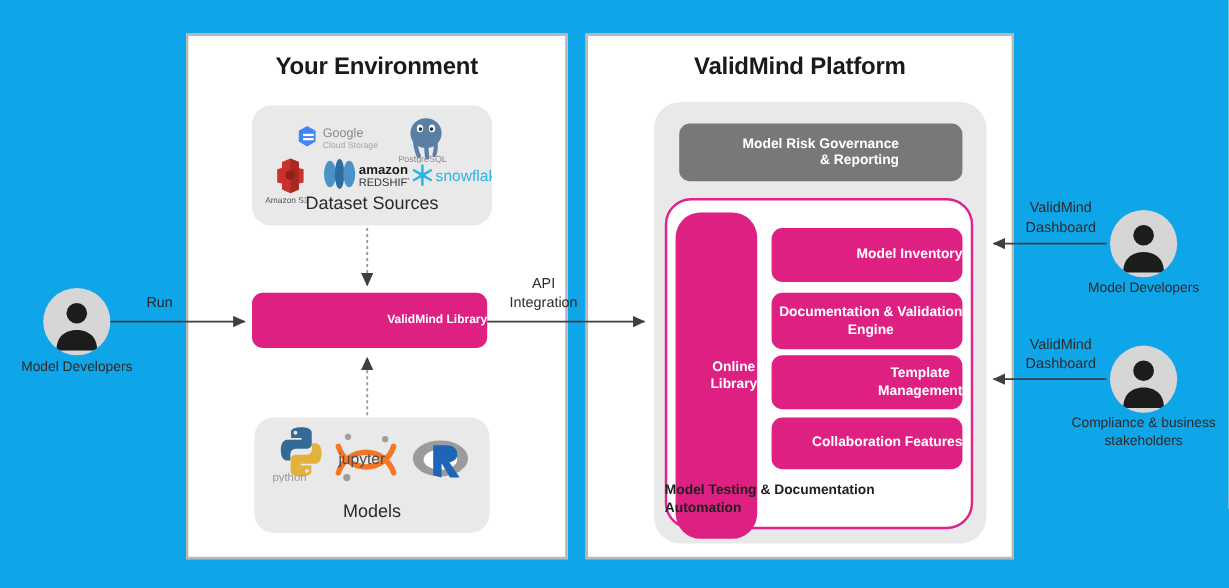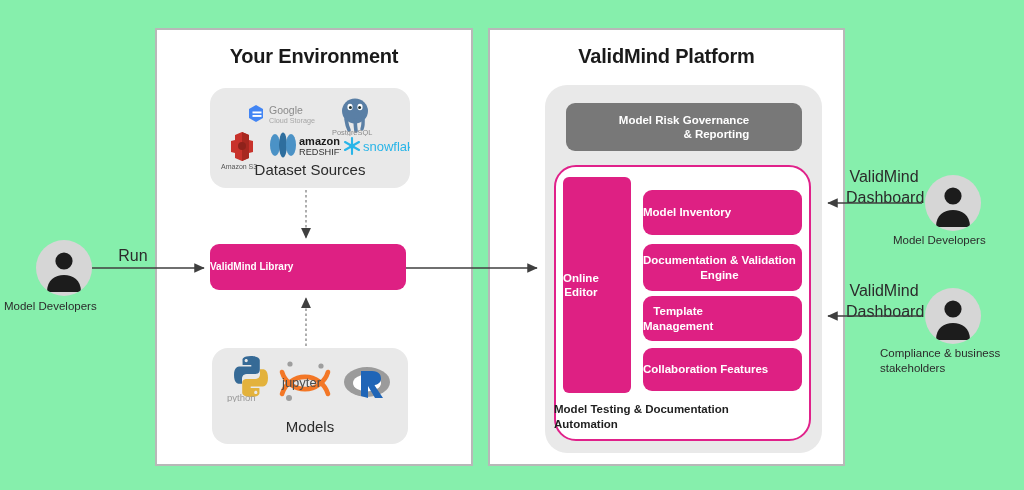--- a/index.html
+++ b/index.html
@@ -7,21 +7,21 @@
     padding: 0;
     background: #ffffff;
   }
   body {
     font-family: "Liberation Sans", sans-serif;
   }
   #canvas {
     position: relative;
     width: 1024px;
     height: 490px;
-    background: #86efac;
+    background: #0ea5e9;
     overflow: hidden;
   }
   .abs { position: absolute; }
 
   
   .panel {
     border: 2px solid #b8b8b8;
     background: #ffffff;
     box-sizing: border-box;
   }
@@ -47,21 +47,21 @@
   }
 
   
   .pink-box {
     background: #DE2083;
     border-radius: 9px;
     color: #ffffff;
     font-weight: bold;
     display: flex;
     align-items: center;
-    justify-content: flex-start;
+    justify-content: flex-end;
     text-align: center;
     box-sizing: border-box;
     line-height: 1.22;
   }
   .grey-box {
     background: #787878;
     border-radius: 9px;
     color: #ffffff;
     font-weight: bold;
     display: flex;
@@ -90,24 +90,25 @@
     border-radius: 50%;
     background: #d6d6d6;
     display: flex;
     align-items: flex-end;
     justify-content: center;
     overflow: hidden;
   }
   .person-label {
     font-size: 11.5px;
     color: #2b2b2b;
+    text-align: center;
     line-height: 1.3;
   }
   .edge-label {
-    font-size: 16px;
+    font-size: 12px;
     color: #2b2b2b;
     text-align: center;
     line-height: 1.32;
   }
 
   
   #wires {
     position: absolute;
     left: 0; top: 0;
     width: 1024px; height: 490px;
@@ -227,24 +228,24 @@
 
   <div class="abs grey-box" style="left:566px; top:103px; width:236px; height:48px;">
     <span>
       <span>Model Risk Governance</span><br>
       <span>&amp; Reporting</span>
     </span>
   </div>
 
   <div class="abs pink-outline" style="left:554px; top:165px; width:257px; height:276px;"></div>
 
-  <div class="abs pink-box" style="left:563px; top:177px; width:68px; height:216px; font-size:11.5px; border-radius:6px;">
+  <div class="abs pink-box" style="left:563px; top:177px; width:68px; height:272px; font-size:11.5px; border-radius:21px;">
     <span>
       <span>Online</span><br>
-      <span>Editor</span>
+      <span>Library</span>
     </span>
   </div>
 
   <div class="abs pink-box" style="left:643px; top:190px; width:159px; height:45px; font-size:11.5px;">
     <span>Model Inventory</span>
   </div>
 
   <div class="abs pink-box" style="left:643px; top:244px; width:159px; height:47px; font-size:11.5px;">
     <span>
       <span>Documentation &amp; Validation</span><br>
@@ -297,20 +298,24 @@
   </div>
   <div class="abs person-label" style="left:880px; top:346px; width:146px;">
     <span>Compliance &amp; business</span><br>
     <span>stakeholders</span>
   </div>
   <div class="abs edge-label" style="left:846px; top:280px; width:76px;">
     <span>ValidMind</span><br>
     <span>Dashboard</span>
   </div>
 
+  <div class="abs edge-label" style="left:408px; top:229px; width:90px;">
+    <span>API</span><br>
+    <span>Integration</span>
+  </div>
 
   <svg id="wires">
     <defs>
       <marker id="arrowhead" markerWidth="8" markerHeight="8" refX="6.5" refY="3.2" orient="auto" markerUnits="strokeWidth">
         <path d="M0,0 L7,3.2 L0,6.4 Z" fill="#3f3f3f"></path>
       </marker>
       <marker id="arrowhead-dot" markerWidth="8" markerHeight="8" refX="6.5" refY="3.2" orient="auto" markerUnits="strokeWidth">
         <path d="M0,0 L7,3.2 L0,6.4 Z" fill="#3f3f3f"></path>
       </marker>
     </defs>

